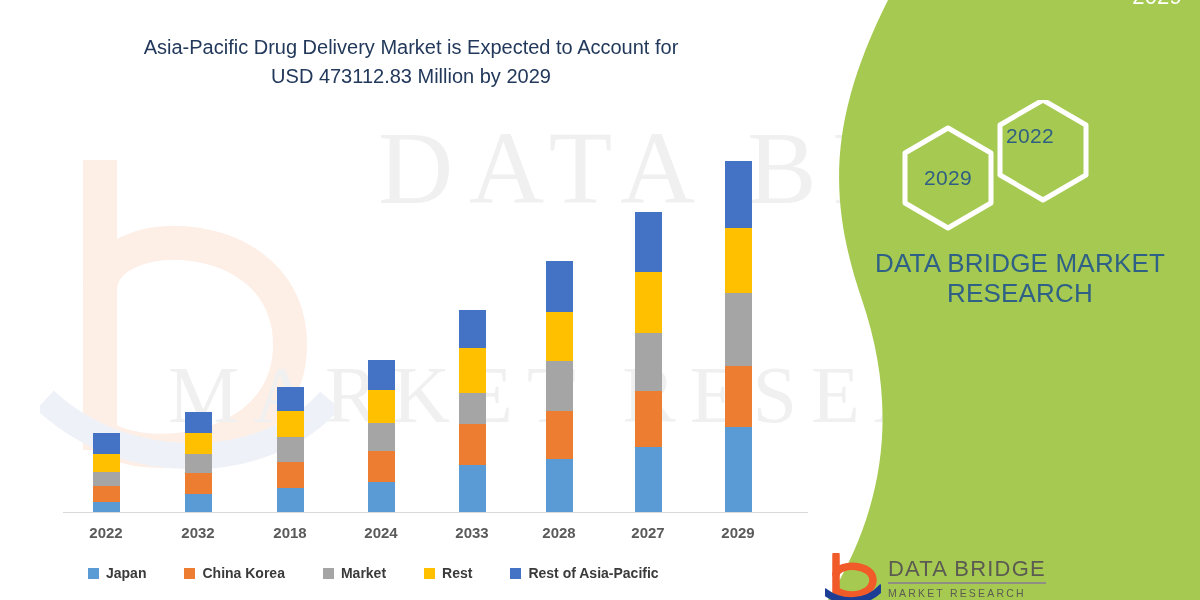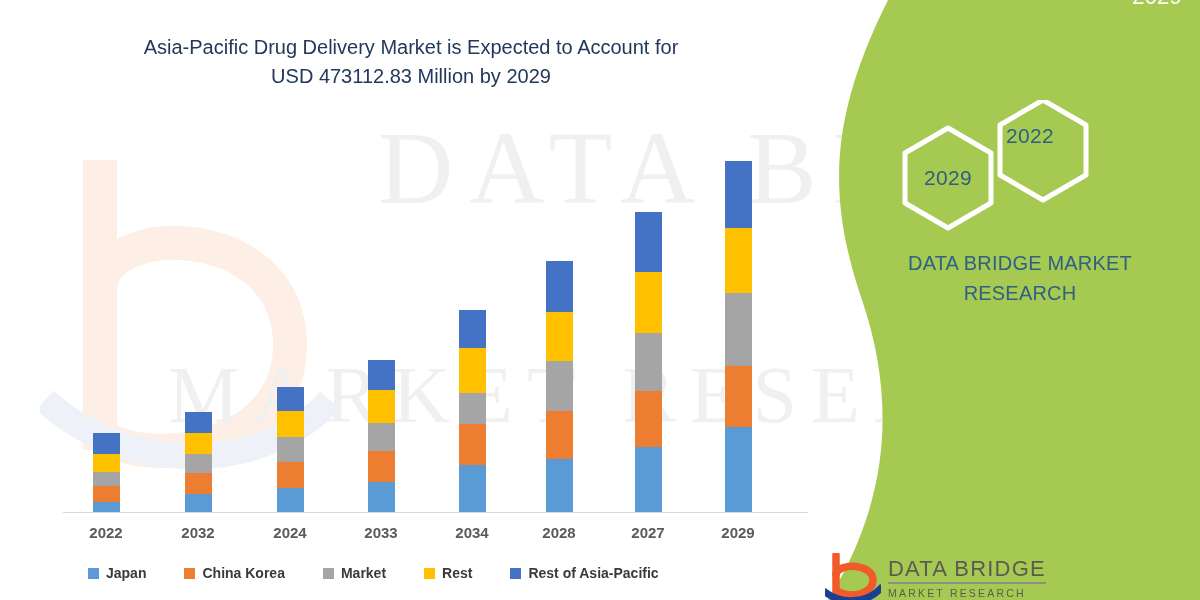--- a/index.html
+++ b/index.html
@@ -60,21 +60,21 @@
   }
   .hex-label.left  { left:36px;  top:66px; }
   .hex-label.right { left:118px; top:24px; }
 
   .panel-brand {
     position:absolute;
     left:0; right:0;
     top:248px;
     text-align:center;
     color:#2f6086;
-    font-size:20px;
+    font-size:26px;
     line-height:30px;
     font-weight:400;
     letter-spacing:0.2px;
     z-index:4;
     padding-left:80px;
     padding-right:10px;
   }
 
   
   .logo {
@@ -300,23 +300,23 @@
           <div class="seg" style="background: rgb(237, 125, 49); height: 60.3438px;"></div>
           <div class="seg" style="background: rgb(91, 155, 213); height: 85.4871px;"></div>
         </div>
       </div>
 
     <div class="axis-line"></div>
 
     <div class="xlabels" id="xlabels">
         <div class="xlabel" style="left: 55px;">2022</div>
         <div class="xlabel" style="left: 147px;">2032</div>
-        <div class="xlabel" style="left: 239px;">2024</div>
-        <div class="xlabel" style="left: 330px;">2033</div>
-        <div class="xlabel" style="left: 421px;">2034</div>
+        <div class="xlabel" style="left: 239px;">2018</div>
+        <div class="xlabel" style="left: 330px;">2024</div>
+        <div class="xlabel" style="left: 421px;">2033</div>
         <div class="xlabel" style="left: 508px;">2028</div>
         <div class="xlabel" style="left: 597px;">2027</div>
         <div class="xlabel" style="left: 687px;">2029</div>
       </div>
 
     <div class="legend" id="legend">
         <div class="legend-item">
           <span class="legend-swatch" style="background: rgb(91, 155, 213);"></span>
           <span class="legend-label">Japan</span>
         </div>

